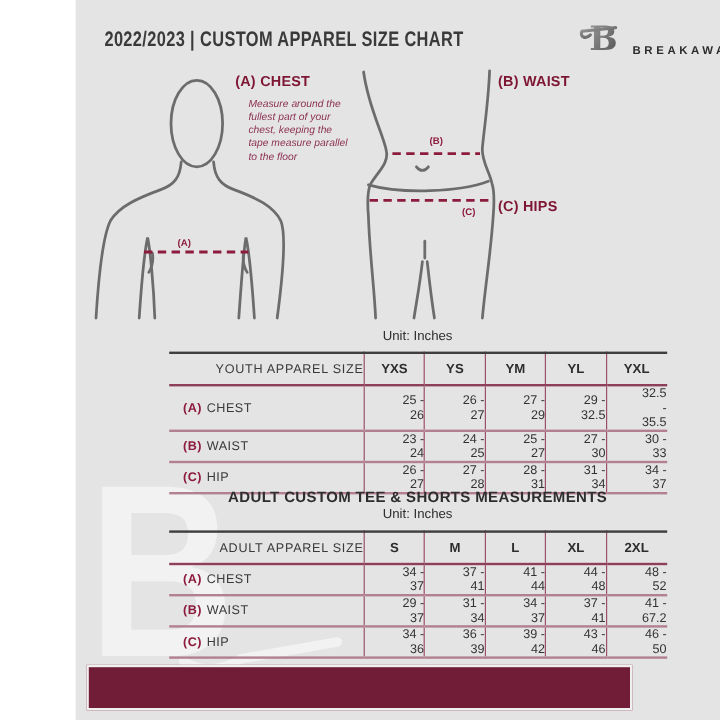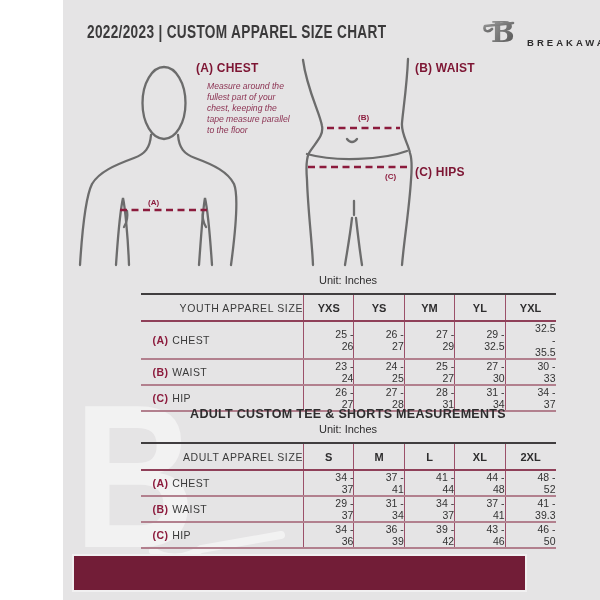--- a/index.html
+++ b/index.html
@@ -249,21 +249,21 @@
           <td>48 - 52</td>
         </tr>
         <tr class="data">
           <td class="label-cell">
             <span class="row-prefix">(B)</span><span>WAIST</span>
           </td>
           <td>29 - 37</td>
           <td>31 - 34</td>
           <td>34 - 37</td>
           <td>37 - 41</td>
-          <td>41 - 39.3</td>
+          <td>41 - 67.2</td>
         </tr>
         <tr class="data">
           <td class="label-cell">
             <span class="row-prefix">(C)</span><span>HIP</span>
           </td>
           <td>34 - 36</td>
           <td>36 - 39</td>
           <td>39 - 42</td>
           <td>43 - 46</td>
           <td>46 - 50</td>

